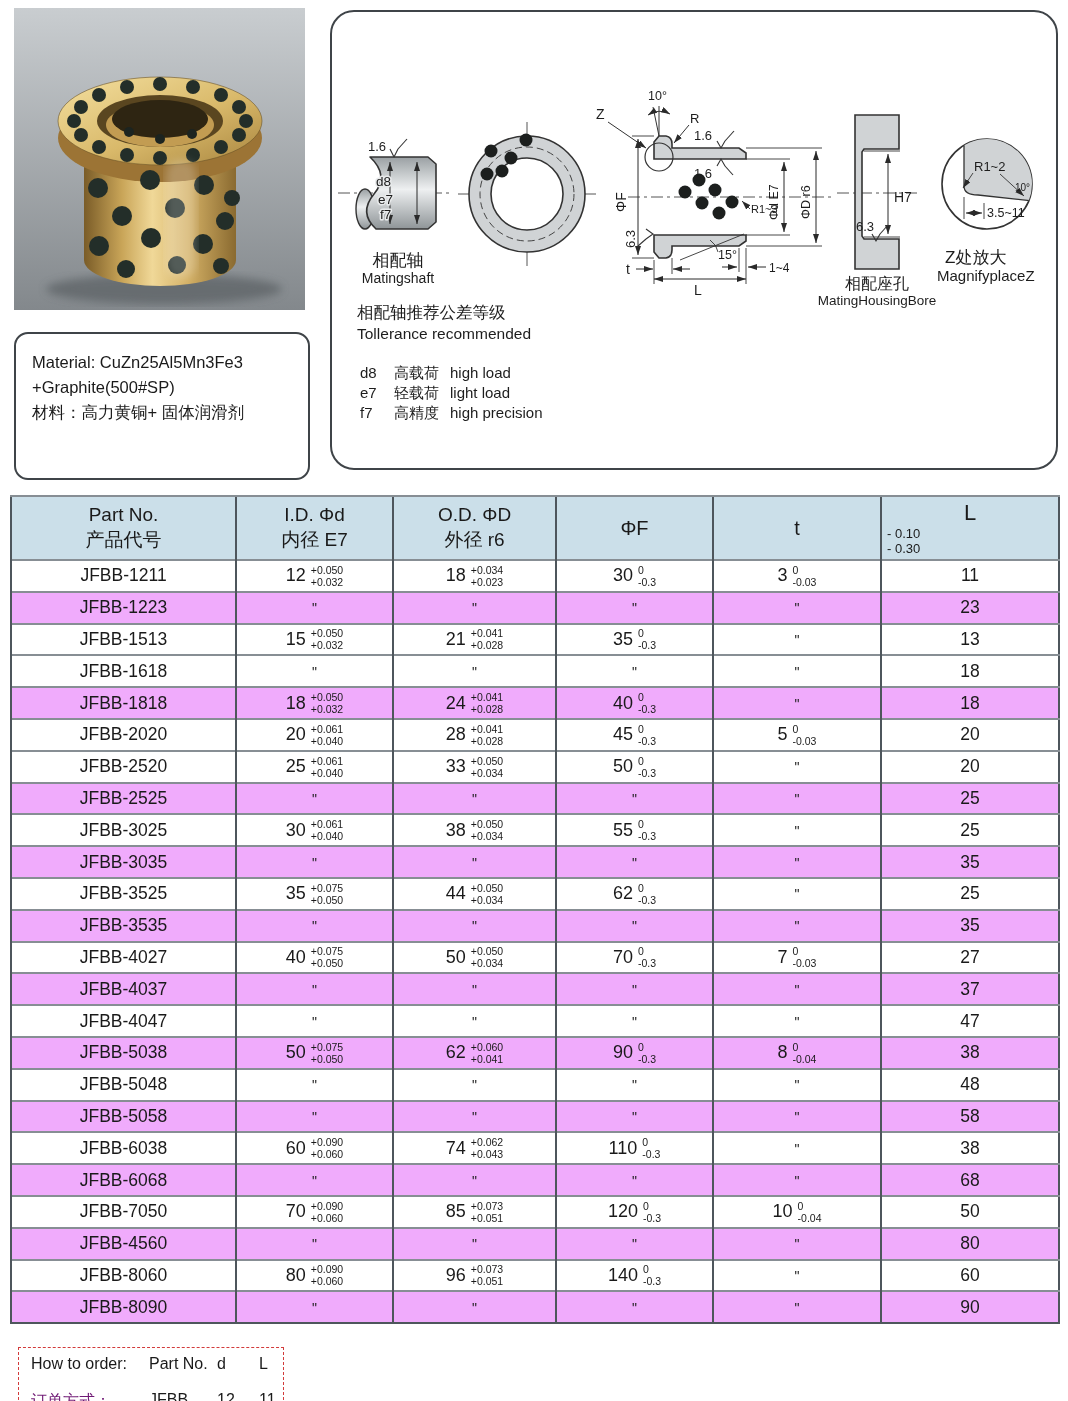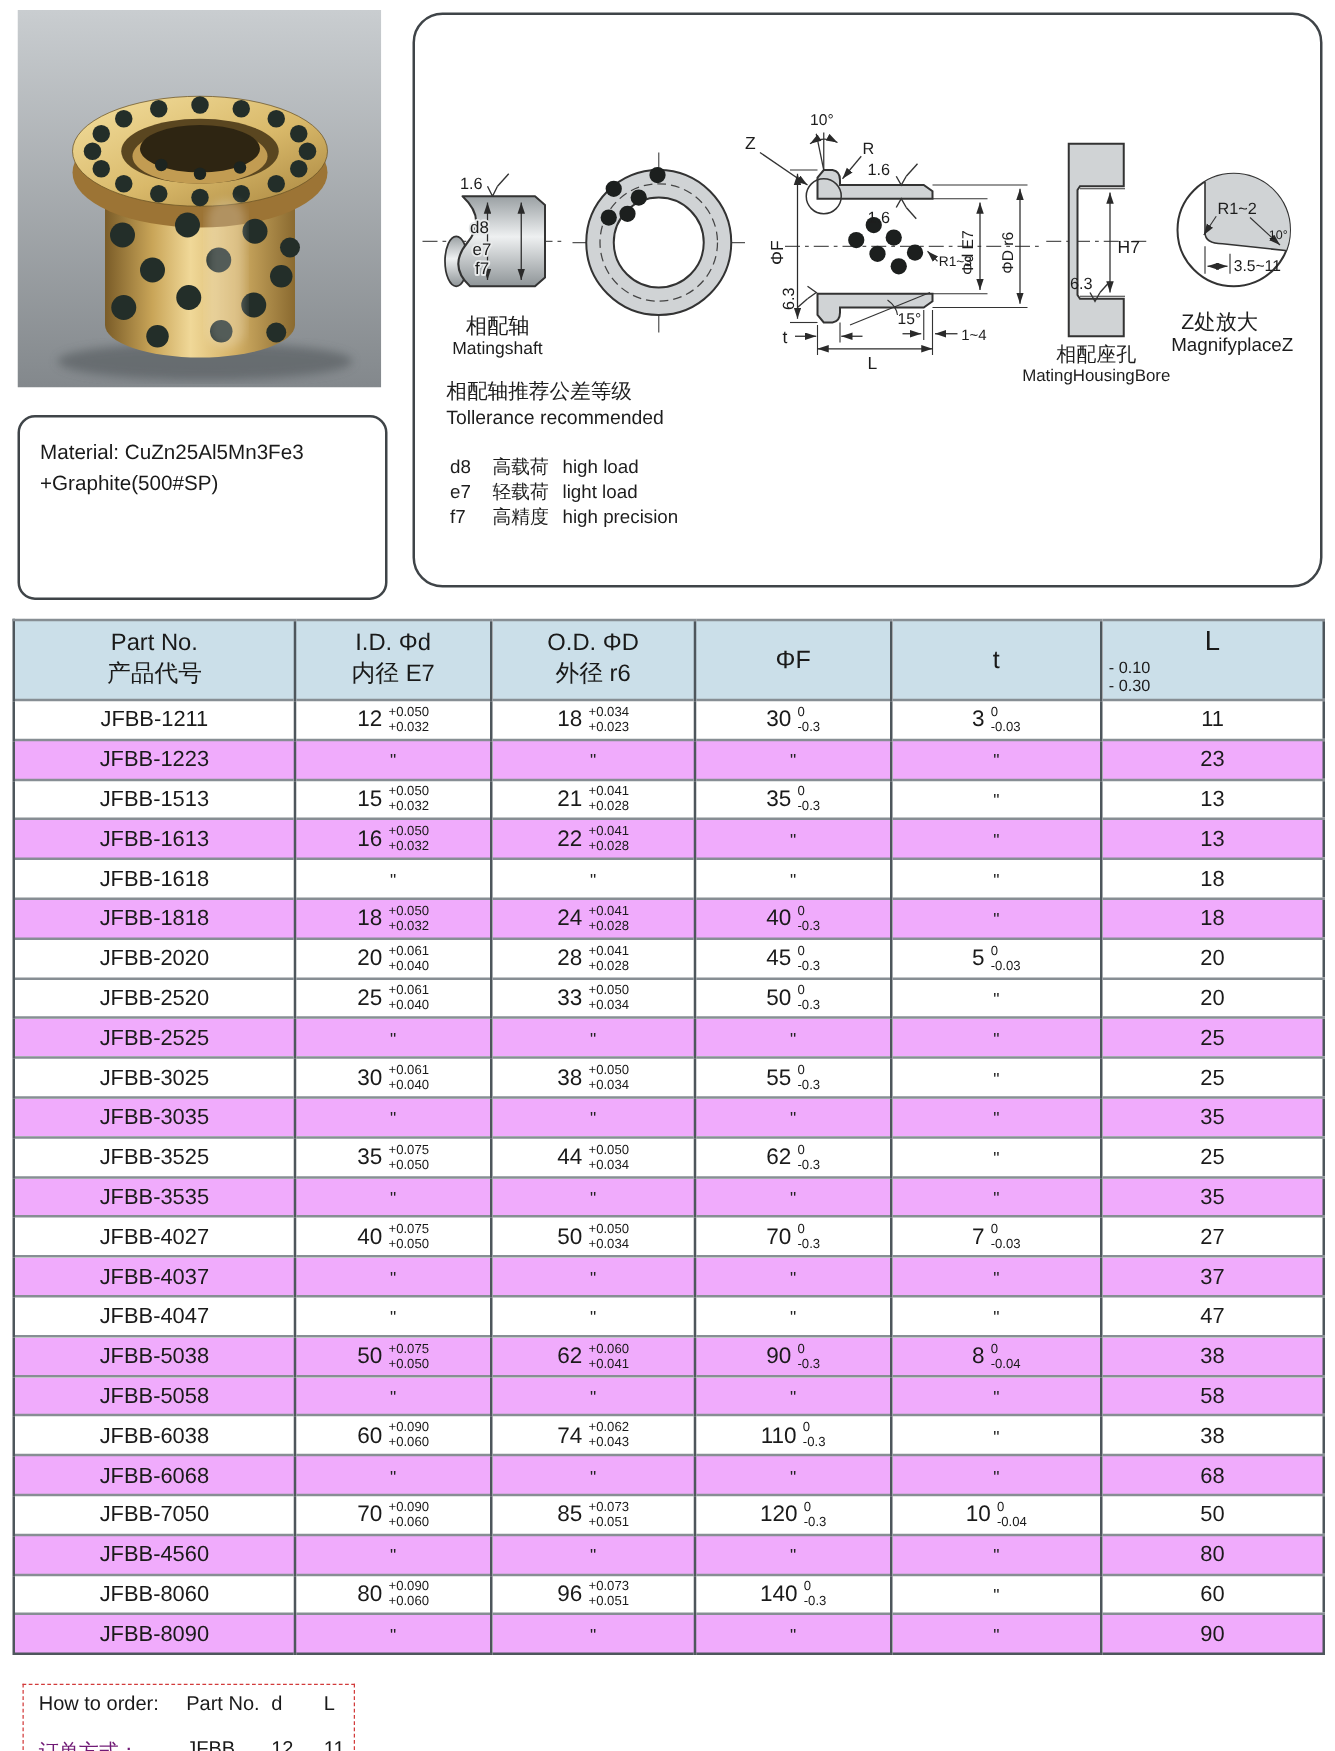--- a/index.html
+++ b/index.html
@@ -127,20 +127,21 @@
           <circle cx="163" cy="257" r="9"></circle>
           <circle cx="207" cy="258" r="8"></circle>
       </g>
       <rect x="152" y="152" width="30" height="118" rx="14" fill="#ffffff" opacity="0.22" filter="url(#soft)"></rect>
     </svg>
   </div>
 
   <div class="material-box">
     <div>Material: CuZn25Al5Mn3Fe3</div>
     <div>+Graphite(500#SP)</div>
+    <div>材料：高力黄铜+ 固体润滑剂</div>
   </div>
 
   <div class="drawing-panel">
     <svg class="dwg" width="723" height="455" viewBox="0 0 723 455">
       <defs>
         <linearGradient id="gShaft" x1="0" y1="0" x2="0" y2="1">
           <stop offset="0" stop-color="#9aa0a3"></stop>
             <stop offset="0.45" stop-color="#eef0f1"></stop>
             <stop offset="1" stop-color="#8f9598"></stop>
         </linearGradient>
@@ -388,34 +389,20 @@
               <span>+0.041</span>
               <span>+0.028</span>
             </span></td>
           <td><span class="num">35</span><span class="tol">
               <span>0</span>
               <span>-0.3</span>
             </span></td>
           <td><span class="ditto">"</span></td>
           <td>13</td>
         </tr>
-        <tr class="alt">
-          <td class="c-part">JFBB-1613</td>
-          <td><span class="num">16</span><span class="tol">
-              <span>+0.050</span>
-              <span>+0.032</span>
-            </span></td>
-          <td><span class="num">22</span><span class="tol">
-              <span>+0.041</span>
-              <span>+0.028</span>
-            </span></td>
-          <td><span class="ditto">"</span></td>
-          <td><span class="ditto">"</span></td>
-          <td>13</td>
-        </tr>
         <tr>
           <td class="c-part">JFBB-1618</td>
           <td><span class="ditto">"</span></td>
           <td><span class="ditto">"</span></td>
           <td><span class="ditto">"</span></td>
           <td><span class="ditto">"</span></td>
           <td>18</td>
         </tr>
         <tr class="alt">
           <td class="c-part">JFBB-1818</td>
@@ -577,20 +564,28 @@
             </span></td>
           <td><span class="num">90</span><span class="tol">
               <span>0</span>
               <span>-0.3</span>
             </span></td>
           <td><span class="num">8</span><span class="tol">
               <span>0</span>
               <span>-0.04</span>
             </span></td>
           <td>38</td>
+        </tr>
+        <tr>
+          <td class="c-part">JFBB-5048</td>
+          <td><span class="ditto">"</span></td>
+          <td><span class="ditto">"</span></td>
+          <td><span class="ditto">"</span></td>
+          <td><span class="ditto">"</span></td>
+          <td>48</td>
         </tr>
         <tr class="alt">
           <td class="c-part">JFBB-5058</td>
           <td><span class="ditto">"</span></td>
           <td><span class="ditto">"</span></td>
           <td><span class="ditto">"</span></td>
           <td><span class="ditto">"</span></td>
           <td>58</td>
         </tr>
         <tr>

